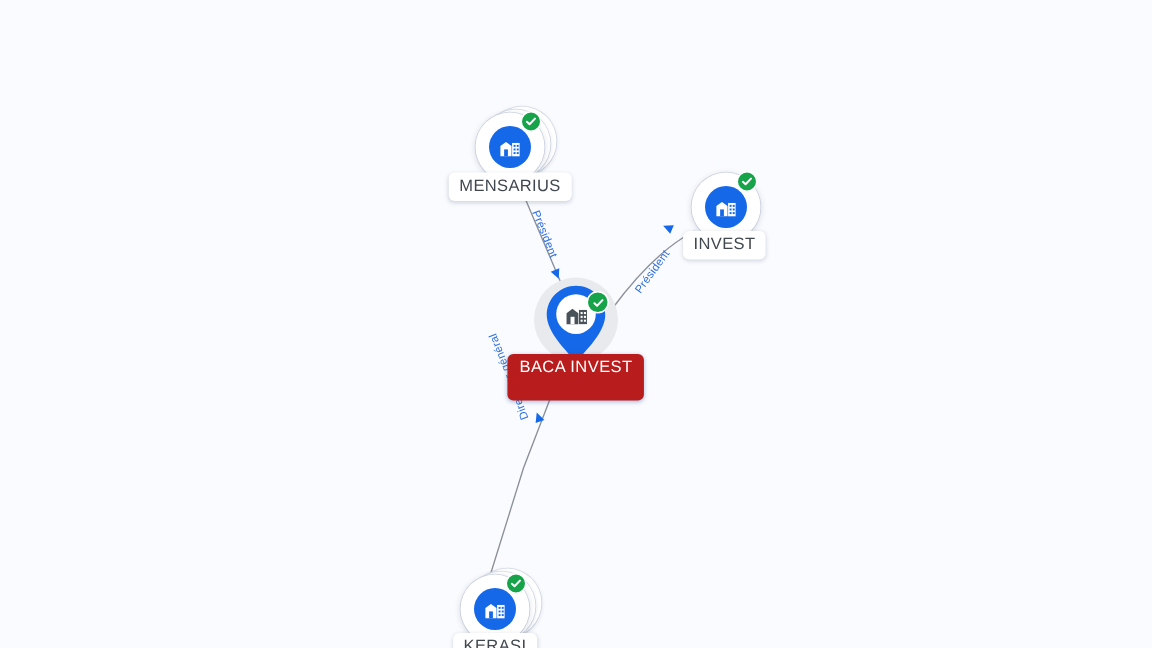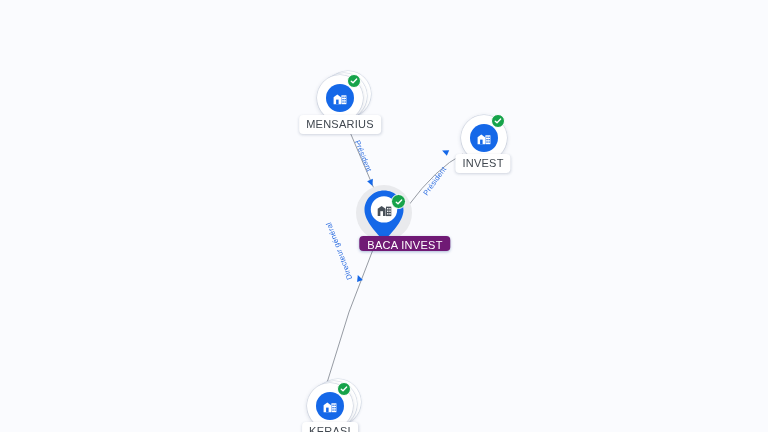--- a/index.html
+++ b/index.html
@@ -158,28 +158,27 @@
     background: #ffffff;
     color: #40474f;
     font-size: 11px;
     font-family: "Liberation Sans", sans-serif;
     letter-spacing: 0.25px;
     white-space: nowrap;
     box-shadow: 0 1px 3px rgba(40,60,100,0.20);
     user-select: none;
   }
   .node-label.primary {
-    background: #701a75;
+    background: #b91c1c;
     color: #ffffff;
     font-size: 11px;
     letter-spacing: 0.3px;
-    padding: 3px 8px 0 8px;
+    padding: 3px 8px 16px 8px;
     border-radius: 4px;
     box-shadow: 0 1px 3px rgba(20,60,140,0.35);
-    margin-left: 21px;
   }
 </style>
 </head>
 <body>
 
 <div id="graph-canvas">
 
   <svg id="edges-layer" viewBox="0 0 768 432" width="768" height="432" xmlns="http://www.w3.org/2000/svg">
 
     <path d="M 344 118 L 375 191" fill="none" stroke="#8a9099" stroke-width="0.9"></path>

